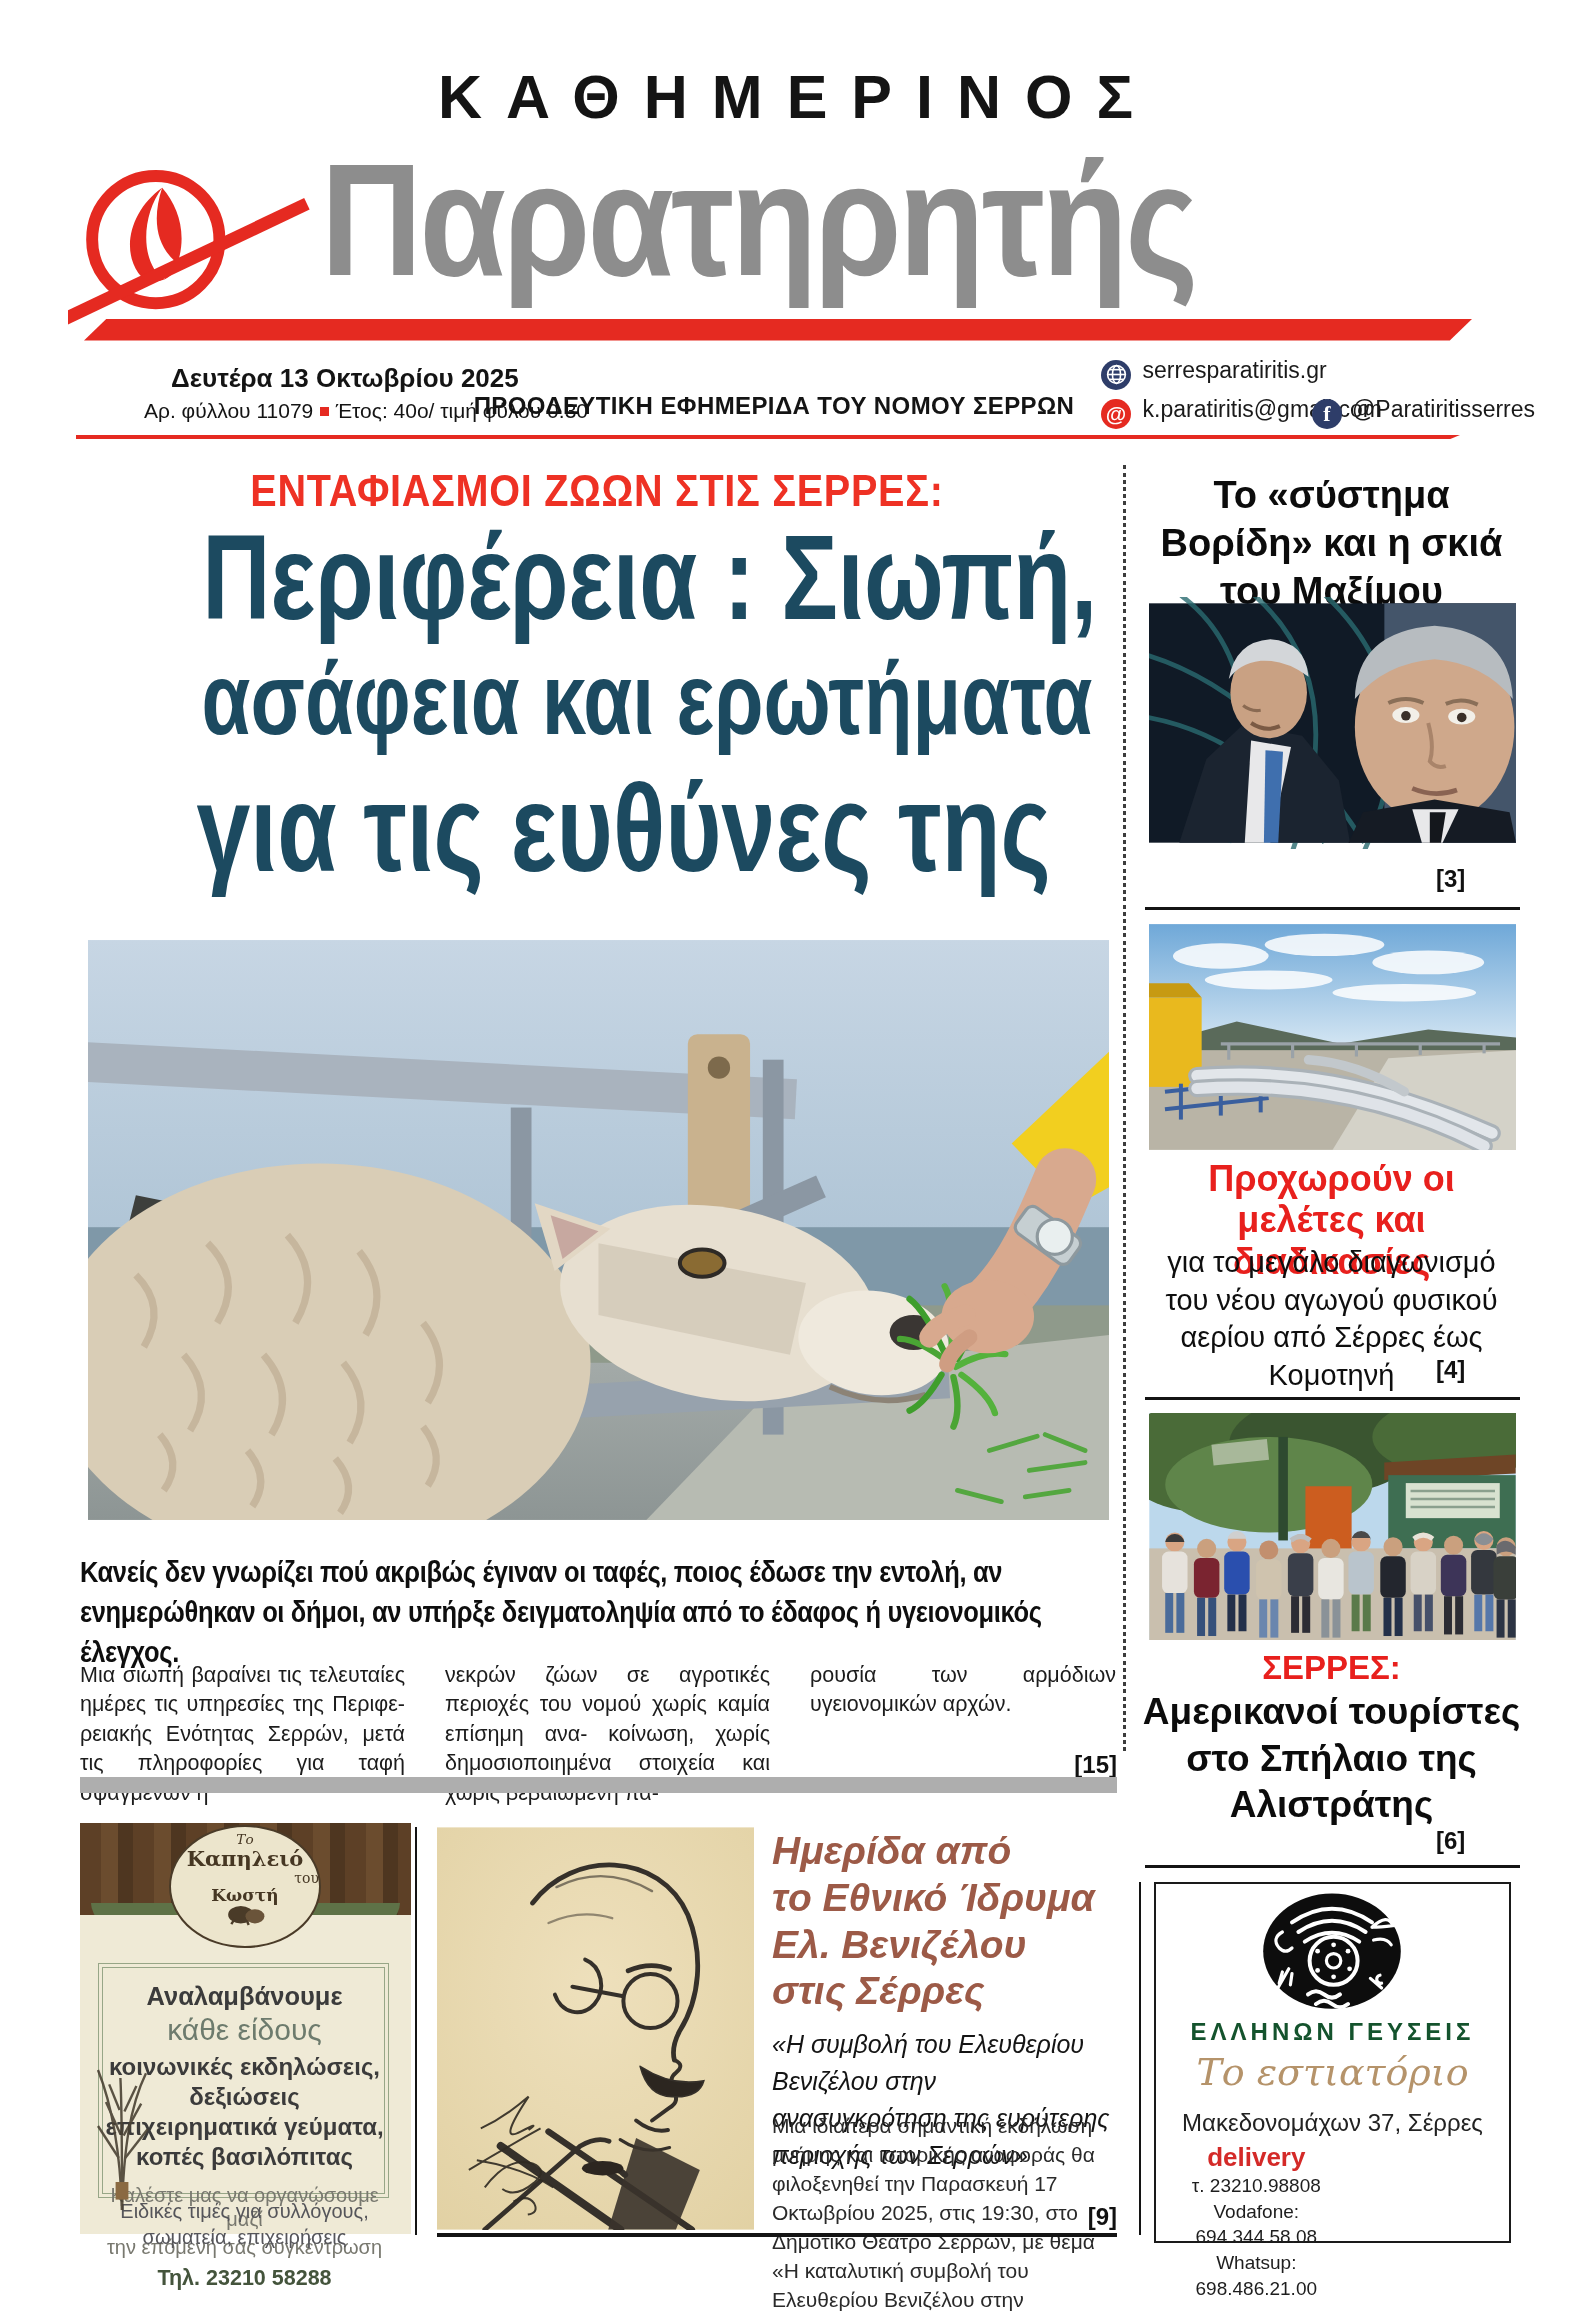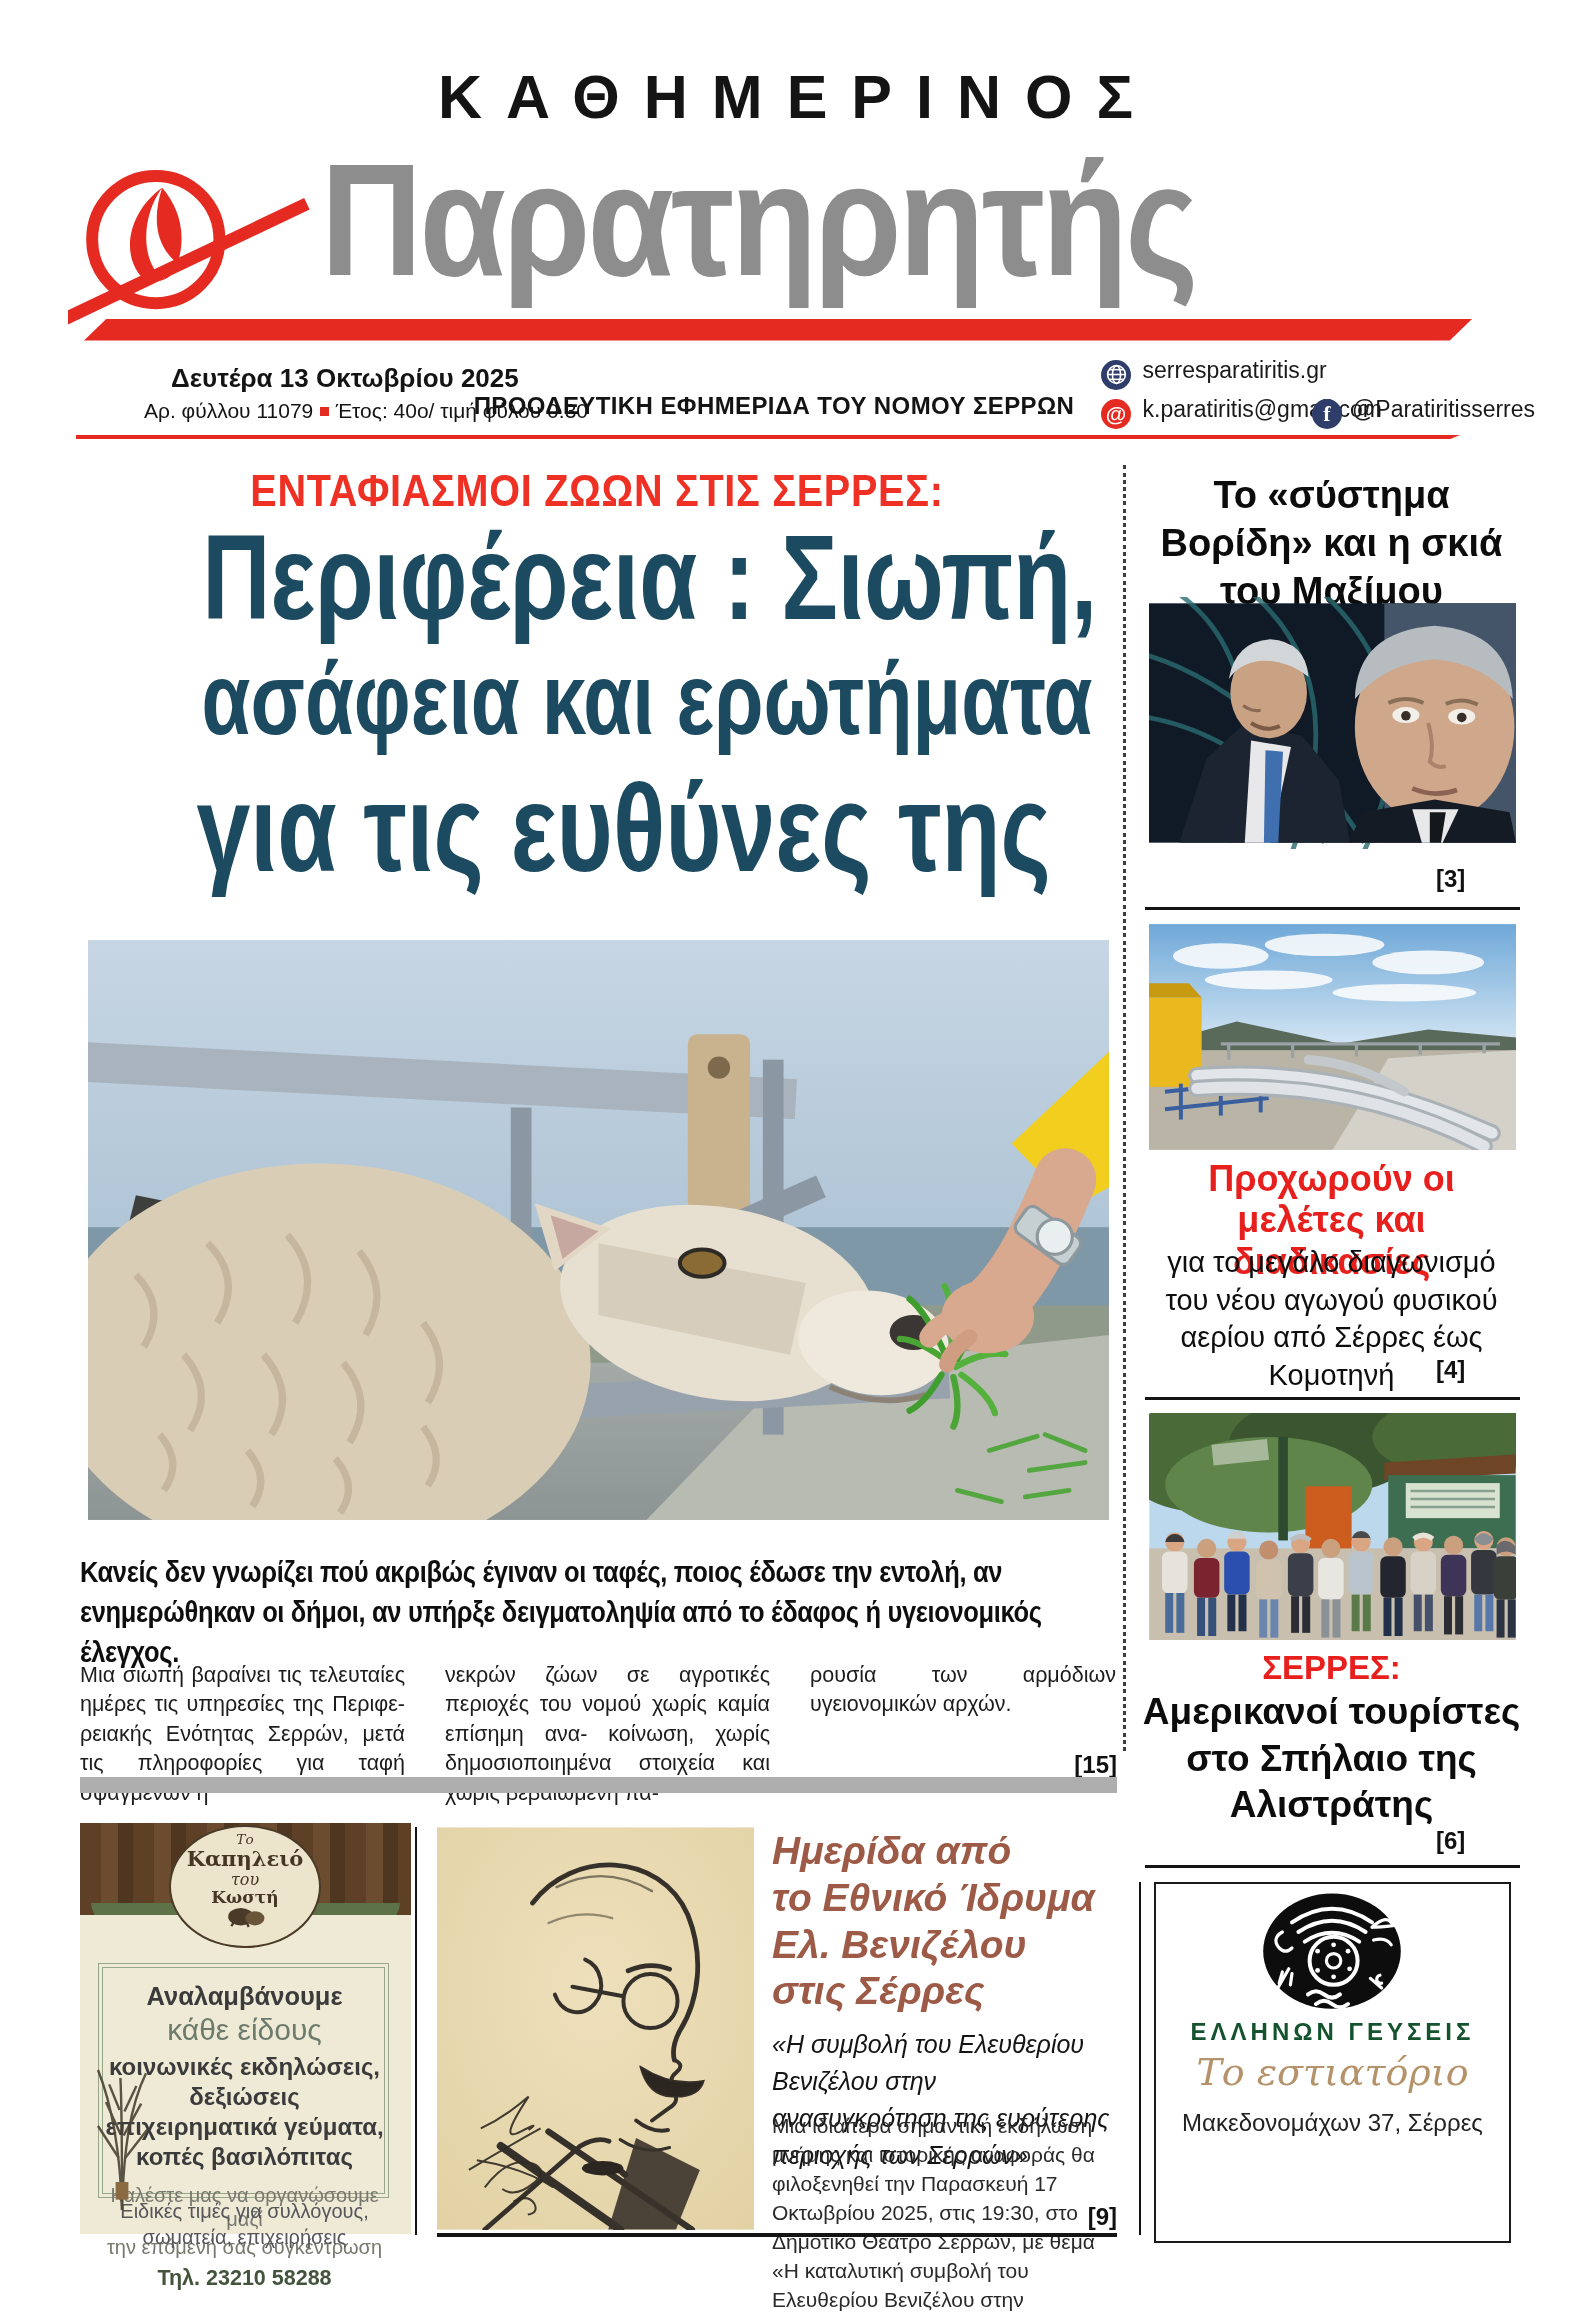--- a/index.html
+++ b/index.html
@@ -405,21 +405,21 @@
   <div class="abs" style="left:80px;top:1823px;width:331px;height:411px;">
     <div class="abs" style="left:0;top:0;width:331px;height:92px;
          background:repeating-linear-gradient(90deg,#5d4026 0 21px,#6b4c2e 21px 38px,#4e3620 38px 53px);"></div>
     <div class="abs arcband" style="left:11px;top:80px;width:309px;height:56px;">
       <div class="ctr arctext" style="padding-top:21px;">Αυθεντικές γεύσεις, Αυθεντικές στιγμές</div>
     </div>
     <div class="abs kap-body" style="left:0;top:92px;width:331px;height:319px;"></div>
     <div class="abs oval" style="left:89px;top:1.6px;width:148px;height:113px;padding-top:6.4px;z-index:2;">
       <div style="font-style:italic;font-size:13.6px;line-height:1;">Το</div>
       <div style="font-weight:bold;font-size:21px;line-height:1.15;">Καπηλειό</div>
-      <div style="font-style:italic;font-size:16px;line-height:1.1;">του</div>
+      <div style="font-size:14px;line-height:1.1;text-align:right;">του</div>
       <div style="font-weight:bold;font-size:17px;line-height:1.1;">Κωστή</div>
       <svg width="41" height="21" viewBox="0 0 52 26">
         <ellipse cx="20" cy="12" rx="16" ry="11" fill="#4a3b28"></ellipse>
           <ellipse cx="38" cy="14" rx="12" ry="9" fill="#6a543a"></ellipse>
         <line x1="8" y1="24" x2="12" y2="18" stroke="#4a3b28" stroke-width="3"></line>
           <line x1="30" y1="25" x2="28" y2="20" stroke="#4a3b28" stroke-width="3"></line>
       </svg>
     </div>
     <div class="abs kap-frame" style="left:22px;top:144px;width:281px;height:225px;"></div>
     <div class="abs ctr" style="left:24px;top:158px;width:281px;">
@@ -527,16 +527,22 @@
         <path d="M138,108 l14,12 M150,104 a5,5 0 1 0 2,10" stroke-width="4"></path>
       </g>
     </svg>
     <div class="ctr abs" style="left:0;width:353px;top:134px;">
       <span class="geu-name">ΕΛΛΗΝΩΝ ΓΕΥΣΕΙΣ</span>
     </div>
     <div class="ctr abs" style="left:0;width:353px;top:166px;">
       <span class="geu-script">Το εστιατόριο</span>
     </div>
     <div class="ctr abs geu-addr" style="left:0;width:353px;top:225px;">Μακεδονομάχων 37, Σέρρες</div>
+    <div class="abs ctr" style="left:12.8px;top:258px;width:175px;">
+      <div class="geu-lab">delivery</div>
+      <div class="geu-ph">τ. 23210.98808</div>
+      <div class="geu-ph">Vodafone: 694.344.58.08</div>
+      <div class="geu-ph">Whatsup: 698.486.21.00</div>
+    </div>
   </div>
 
 </div>
 
 
 </body></html>

